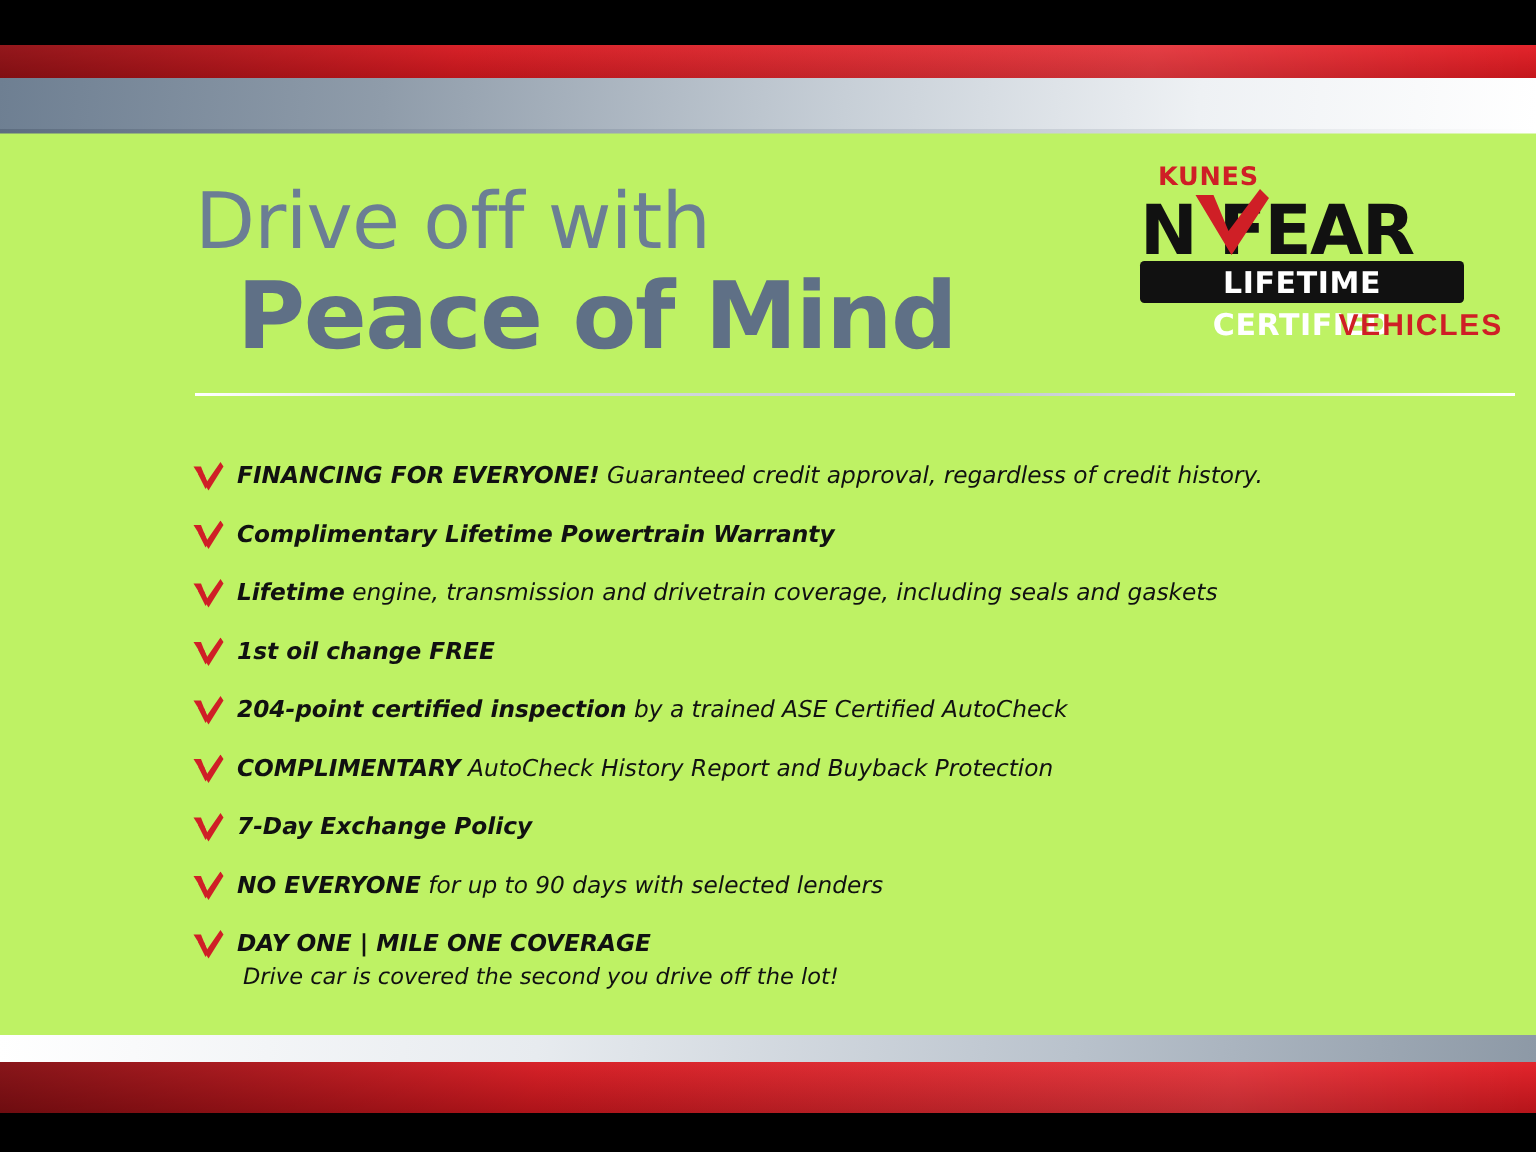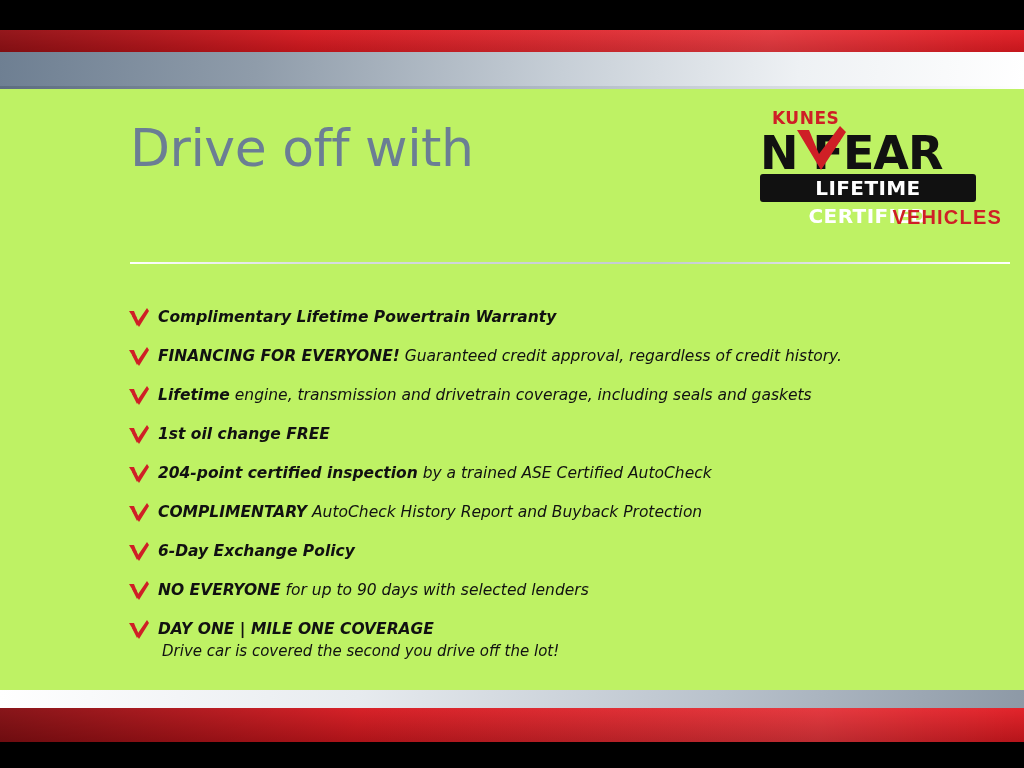--- a/index.html
+++ b/index.html
@@ -234,20 +234,21 @@
 <div class="page">
 
   <div class="top-black"></div>
   <div class="top-red"></div>
   <div class="top-red-shade"></div>
   <div class="top-gray"></div>
   <div class="top-gray-edge"></div>
 
   <div class="headline">
     <div class="headline-line1">Drive off with</div>
+    <div class="headline-line2">Peace of Mind</div>
   </div>
   <div class="headline-rule"></div>
 
   <div class="logo">
     <div class="logo-kunes">KUNES</div>
     <div class="logo-nofear">N  FEAR</div>
     <div class="logo-check">
       <svg viewBox="0 0 54 50" width="54" height="50" aria-hidden="true">
         <path d="M3 6 L15 6 L25 30 L46 2 L52 8 L27 46 Z" fill="#cf1f26"></path>
       </svg>
@@ -260,40 +261,40 @@
 
   <div class="bullets">
 
     <div class="bullet">
       <span class="mark">
         <svg viewBox="0 0 22 20" width="22" height="20" aria-hidden="true">
           <path d="M1 3 L6 3 L10 13 L19 0 L21 3 L11 19 Z" fill="#cf1f26"></path>
           <path d="M4 8 L8 8 L11 15 L9 18 Z" fill="#cf1f26"></path>
         </svg>
       </span>
+      <span class="b-strong">FINANCING FOR EVERYONE!</span><span class="b-normal"> Guaranteed credit approval, regardless of credit history.</span>
+    </div>
+
+    <div class="bullet">
+      <span class="mark">
+        <svg viewBox="0 0 22 20" width="22" height="20" aria-hidden="true">
+          <path d="M1 3 L6 3 L10 13 L19 0 L21 3 L11 19 Z" fill="#cf1f26"></path>
+          <path d="M4 8 L8 8 L11 15 L9 18 Z" fill="#cf1f26"></path>
+        </svg>
+      </span>
       <span class="b-strong">Complimentary Lifetime Powertrain Warranty</span><span class="b-normal"></span>
     </div>
 
     <div class="bullet">
       <span class="mark">
         <svg viewBox="0 0 22 20" width="22" height="20" aria-hidden="true">
           <path d="M1 3 L6 3 L10 13 L19 0 L21 3 L11 19 Z" fill="#cf1f26"></path>
           <path d="M4 8 L8 8 L11 15 L9 18 Z" fill="#cf1f26"></path>
         </svg>
       </span>
-      <span class="b-strong">FINANCING FOR EVERYONE!</span><span class="b-normal"> Guaranteed credit approval, regardless of credit history.</span>
-    </div>
-
-    <div class="bullet">
-      <span class="mark">
-        <svg viewBox="0 0 22 20" width="22" height="20" aria-hidden="true">
-          <path d="M1 3 L6 3 L10 13 L19 0 L21 3 L11 19 Z" fill="#cf1f26"></path>
-          <path d="M4 8 L8 8 L11 15 L9 18 Z" fill="#cf1f26"></path>
-        </svg>
-      </span>
       <span class="b-strong">Lifetime</span><span class="b-normal"> engine, transmission and drivetrain coverage, including seals and gaskets</span>
     </div>
 
     <div class="bullet">
       <span class="mark">
         <svg viewBox="0 0 22 20" width="22" height="20" aria-hidden="true">
           <path d="M1 3 L6 3 L10 13 L19 0 L21 3 L11 19 Z" fill="#cf1f26"></path>
           <path d="M4 8 L8 8 L11 15 L9 18 Z" fill="#cf1f26"></path>
         </svg>
       </span>
@@ -320,21 +321,21 @@
       <span class="b-strong">COMPLIMENTARY</span><span class="b-normal"> AutoCheck History Report and Buyback Protection</span>
     </div>
 
     <div class="bullet">
       <span class="mark">
         <svg viewBox="0 0 22 20" width="22" height="20" aria-hidden="true">
           <path d="M1 3 L6 3 L10 13 L19 0 L21 3 L11 19 Z" fill="#cf1f26"></path>
           <path d="M4 8 L8 8 L11 15 L9 18 Z" fill="#cf1f26"></path>
         </svg>
       </span>
-      <span class="b-strong">6-Day Exchange Policy</span><span class="b-normal"></span>
+      <span class="b-strong">7-Day Exchange Policy</span><span class="b-normal"></span>
     </div>
 
     <div class="bullet">
       <span class="mark">
         <svg viewBox="0 0 22 20" width="22" height="20" aria-hidden="true">
           <path d="M1 3 L6 3 L10 13 L19 0 L21 3 L11 19 Z" fill="#cf1f26"></path>
           <path d="M4 8 L8 8 L11 15 L9 18 Z" fill="#cf1f26"></path>
         </svg>
       </span>
       <span class="b-strong">NO EVERYONE</span><span class="b-normal"> for up to 90 days with selected lenders</span>

